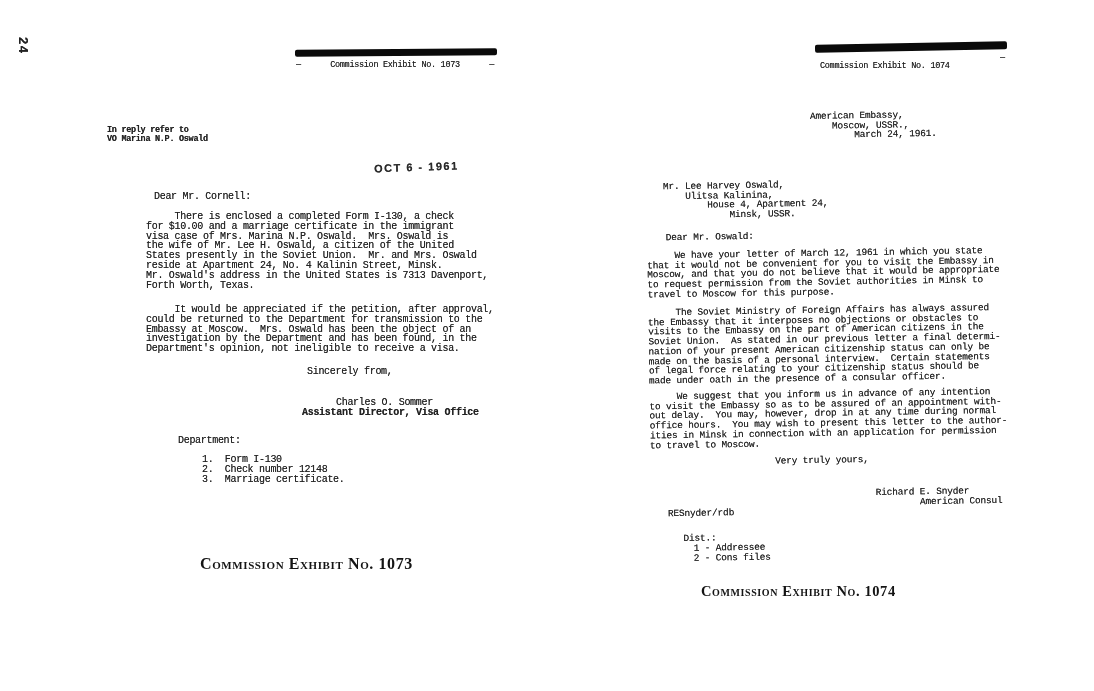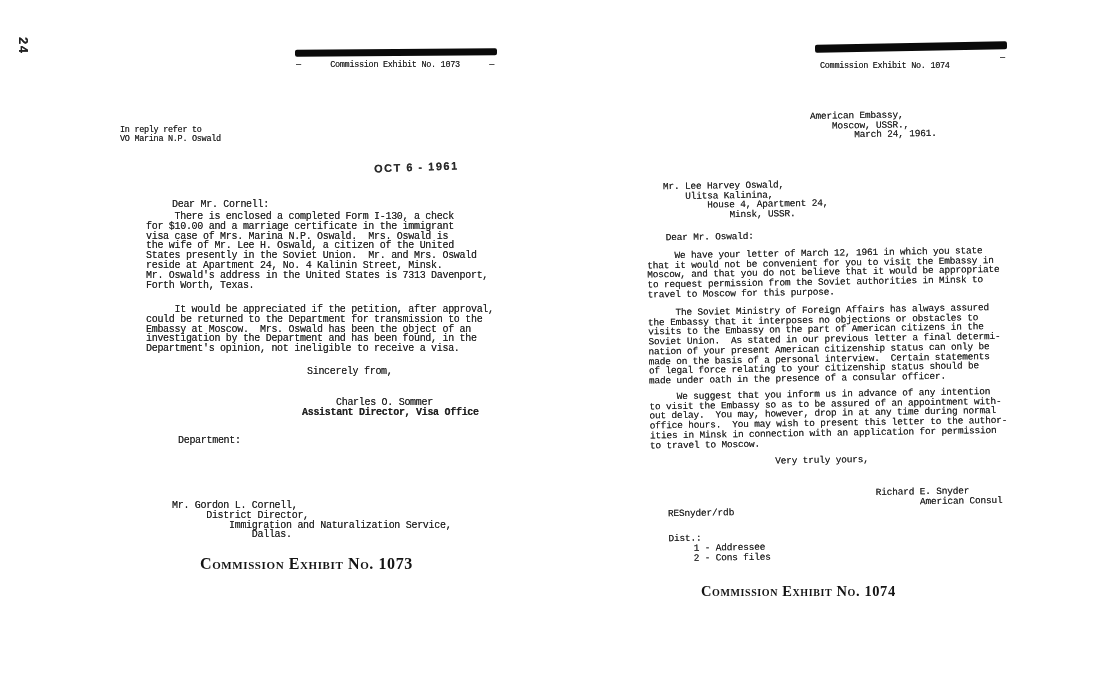--- a/index.html
+++ b/index.html
@@ -65,26 +65,26 @@
   <div class="abs type pagenum" style="left:14px; top:38px;">24</div>
 
   <div class="abs bar" style="left:295px; top:49px; width:202px; height:7px; transform: rotate(-0.4deg);"></div>
 
   <div class="abs exhibit-head" style="left:296px; top:61px; width:198px;">
     <span class="type tiny">—</span>
     <span class="type tiny">Commission Exhibit No. 1073</span>
     <span class="type tiny">—</span>
   </div>
 
-  <div class="abs type tiny pre" style="left:120px; top:126px;">In reply refer to
+  <div class="abs type tiny pre" style="left:107px; top:126px;font-weight:bold;">In reply refer to
 VO Marina N.P. Oswald</div>
 
   <div class="abs stamp" style="left:374px; top:161px;">OCT 6 - 1961</div>
 
-  <div class="abs type body-l" style="left:172px; top:192px;margin-top:8px;">Dear Mr. Cornell:</div>
+  <div class="abs type body-l" style="left:154px; top:192px;">Dear Mr. Cornell:</div>
 
   <div class="abs type body-l pre" style="left:146px; top:212px;">     There is enclosed a completed Form I-130, a check
 for $10.00 and a marriage certificate in the immigrant
 visa case of Mrs. Marina N.P. Oswald.  Mrs. Oswald is
 the wife of Mr. Lee H. Oswald, a citizen of the United
 States presently in the Soviet Union.  Mr. and Mrs. Oswald
 reside at Apartment 24, No. 4 Kalinin Street, Minsk.
 Mr. Oswald's address in the United States is 7313 Davenport,
 Forth Worth, Texas.</div>
 
@@ -95,25 +95,24 @@
 Department's opinion, not ineligible to receive a visa.</div>
 
   <div class="abs type body-l" style="left:307px; top:367px;">Sincerely from,</div>
 
   <div class="abs type body-l" style="left:336px; top:398px;">Charles O. Sommer</div>
 
   <div class="abs type body-l" style="left:302px; top:408px;font-weight:bold;">Assistant Director, Visa Office</div>
 
   <div class="abs type body-l" style="left:178px; top:436px;">Department:</div>
 
+  <div class="abs type body-l pre" style="left:202px; top:455px;">1.  Form I-130
+2.  Check number 12148
+3.  Marriage certificate.</div>
 
-  <div class="abs type body-l pre" style="left:172px; top:501px;">Mr. Gordon L. Cornell,
-      District Director,
-          Immigration and Naturalization Service,
-              Dallas.</div>
 
   <div class="abs caption" style="left:200px; top:555px; font-size:16px;">Commission Exhibit No. 1073</div>
 
   <div class="abs bar" style="left:815px; top:43px; width:192px; height:8px; transform: rotate(-1.1deg);"></div>
 
   <span class="abs type tiny" style="left:1000px; top:54px;">—</span>
 
   <div class="abs type tiny" style="left:820px; top:62px;">Commission Exhibit No. 1074</div>
 
   <div class="tilt-r">
@@ -151,21 +150,21 @@
 to travel to Moscow.</div>
 
     <div class="abs type body-r" style="left:768px; top:460px;">Very truly yours,</div>
 
     <div class="abs type body-r" style="left:868px; top:493px;">Richard E. Snyder</div>
 
     <div class="abs type body-r" style="left:912px; top:503px;">American Consul</div>
 
     <div class="abs type body-r" style="left:660px; top:511px;">RESnyder/rdb</div>
 
-    <div class="abs type body-r" style="left:660px; top:536px;text-align:center;">Dist.:</div>
+    <div class="abs type body-r" style="left:675px; top:536px;text-align:center;">Dist.:</div>
 
     <div class="abs type body-r pre" style="left:685px; top:546px;">1 - Addressee
 2 - Cons files</div>
   </div>
 
   <div class="abs caption" style="left:701px; top:583px; font-size:14.5px;">Commission Exhibit No. 1074</div>
 
 </div>
 
 </body></html>

